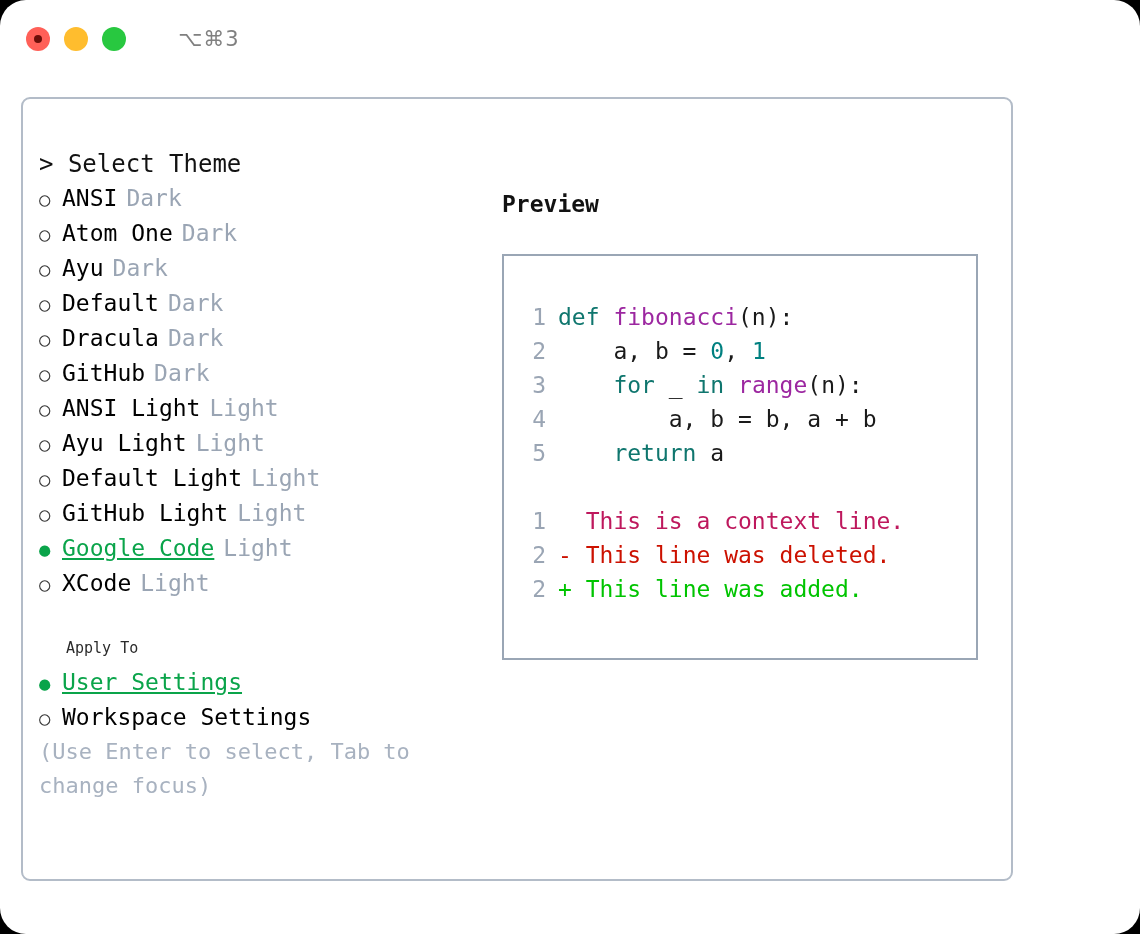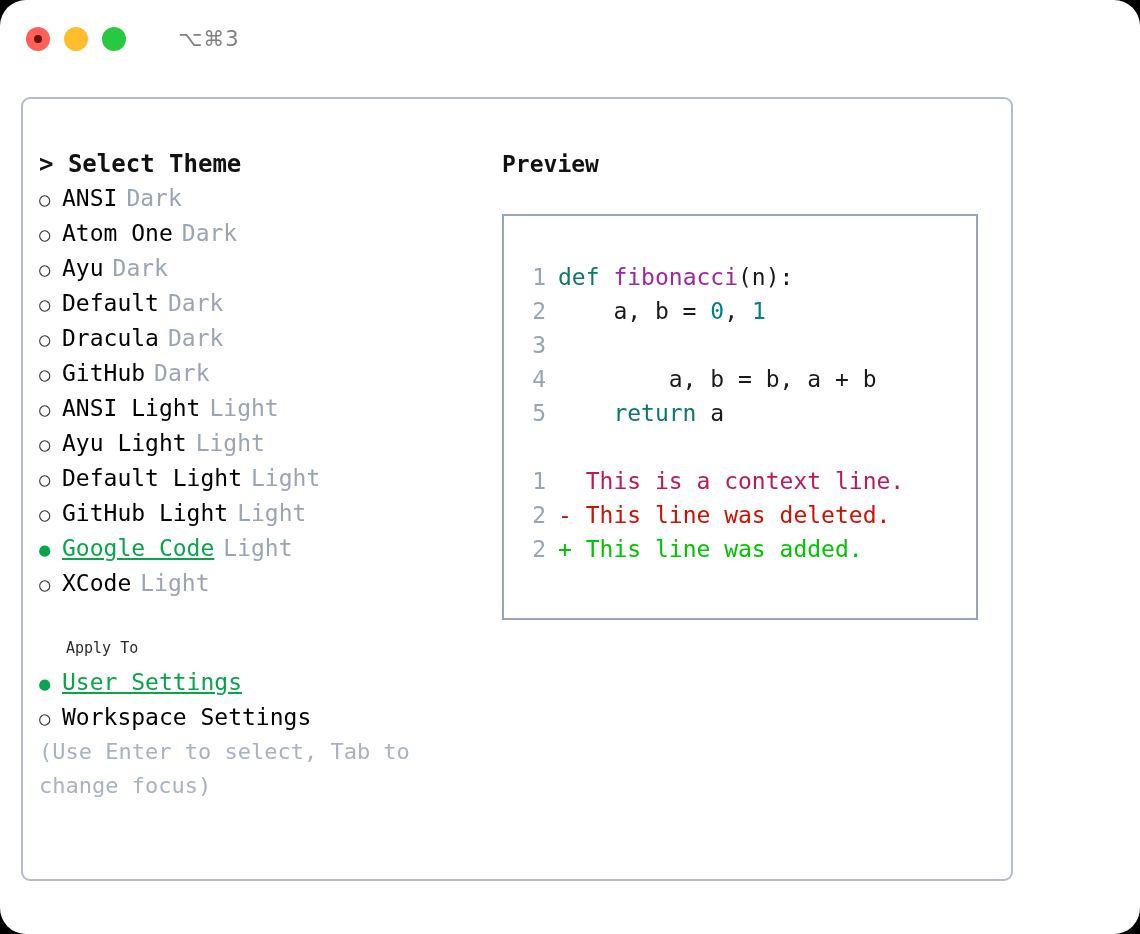--- a/index.html
+++ b/index.html
@@ -94,21 +94,21 @@
   
   .left-col {
     position: absolute;
     left: 16px;
     top: 48px;
     width: 470px;
   }
 
   .section-header {
     font-size: 24px;
-    font-weight: bold;
+    font-weight: normal;
     color: #121212;
     line-height: 34px;
     white-space: pre;
   }
 
   .opt-list { margin: 0; padding: 0; }
 
   .opt {
     display: flex;
     align-items: baseline;
@@ -156,20 +156,21 @@
     left: 479px;
     top: 48px;
     width: 500px;
   }
   .preview-title {
     font-size: 23px;
     font-weight: bold;
     color: #121212;
     line-height: 34px;
     white-space: pre;
+    margin-top: 40px;
   }
   .preview-box {
     margin-top: 33px;
     width: 476px;
     height: 406px;
     border: 2px solid #9aa6b5;
     box-sizing: border-box;
     background: #ffffff;
     position: relative;
   }
@@ -252,21 +253,21 @@
         <div class="hint">(Use Enter to select, Tab to change focus)</div>
       </div>
 
       <div class="right-col">
         <div class="preview-title">Preview</div>
 
         <div class="preview-box">
           <div class="code-area" id="code-area">
               <div class="code-line"><span class="lineno">1</span><span class="code-text"><span class="tok-kw">def </span><span class="tok-fn">fibonacci</span><span class="tok-plain">(n):</span></span></div>
               <div class="code-line"><span class="lineno">2</span><span class="code-text"><span class="tok-plain">    a, b = </span><span class="tok-num">0</span><span class="tok-plain">, </span><span class="tok-num">1</span></span></div>
-              <div class="code-line"><span class="lineno">3</span></div>
+              <div class="code-line"><span class="lineno">3</span><span class="code-text"><span class="tok-kw">    for </span><span class="tok-plain">_ </span><span class="tok-kw">in </span><span class="tok-fn">range</span><span class="tok-plain">(n):</span></span></div>
               <div class="code-line"><span class="lineno">4</span><span class="code-text"><span class="tok-plain">        a, b = b, a + b</span></span></div>
               <div class="code-line"><span class="lineno">5</span><span class="code-text"><span class="tok-kw">    return </span><span class="tok-plain">a</span></span></div>
               <div class="diff-gap"></div>
               <div class="code-line"><span class="lineno">1</span><span class="code-text diff-ctx">  </span><span class="code-text diff-ctx">This is a context line.</span></div>
               <div class="code-line"><span class="lineno">2</span><span class="code-text diff-del">- </span><span class="code-text diff-del">This line was deleted.</span></div>
               <div class="code-line"><span class="lineno">2</span><span class="code-text diff-add">+ </span><span class="code-text diff-add">This line was added.</span></div>
             </div>
         </div>
       </div>
 

